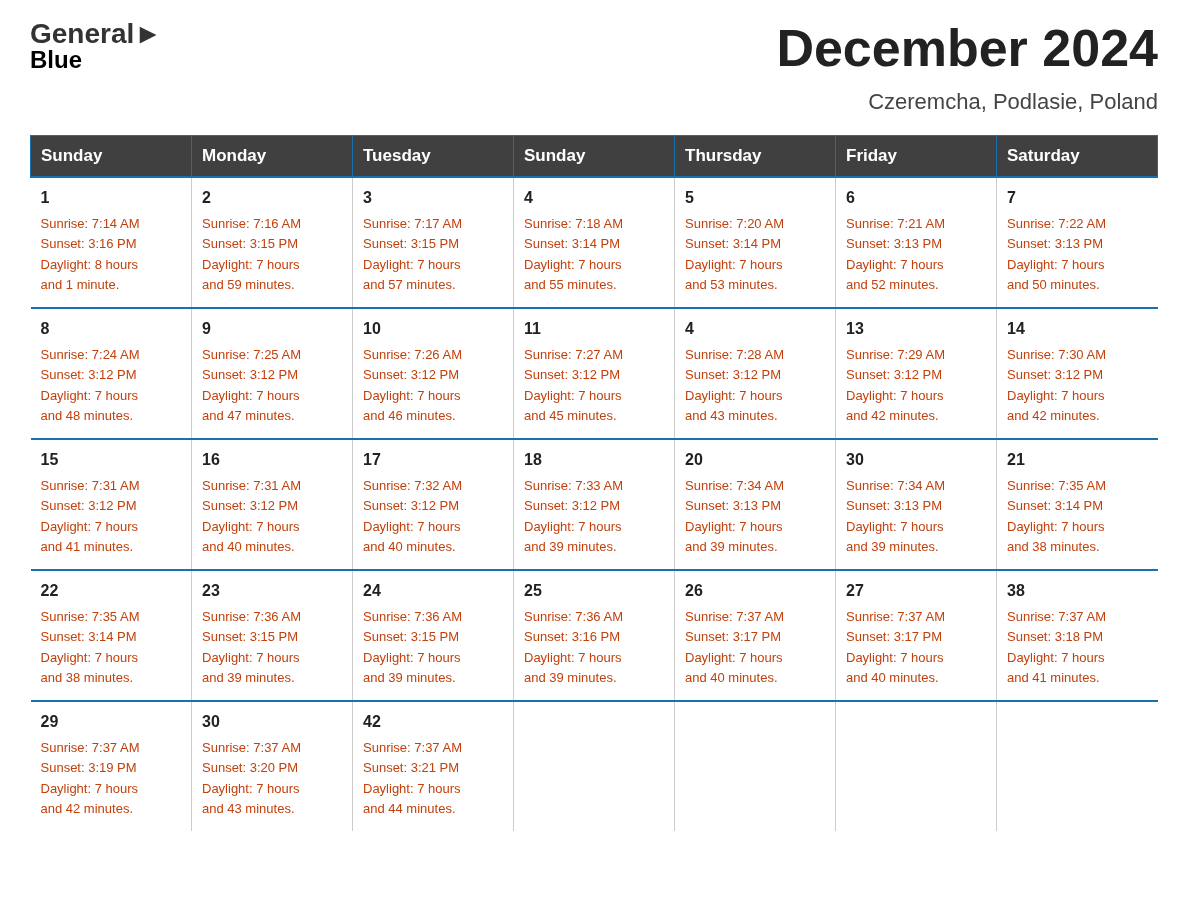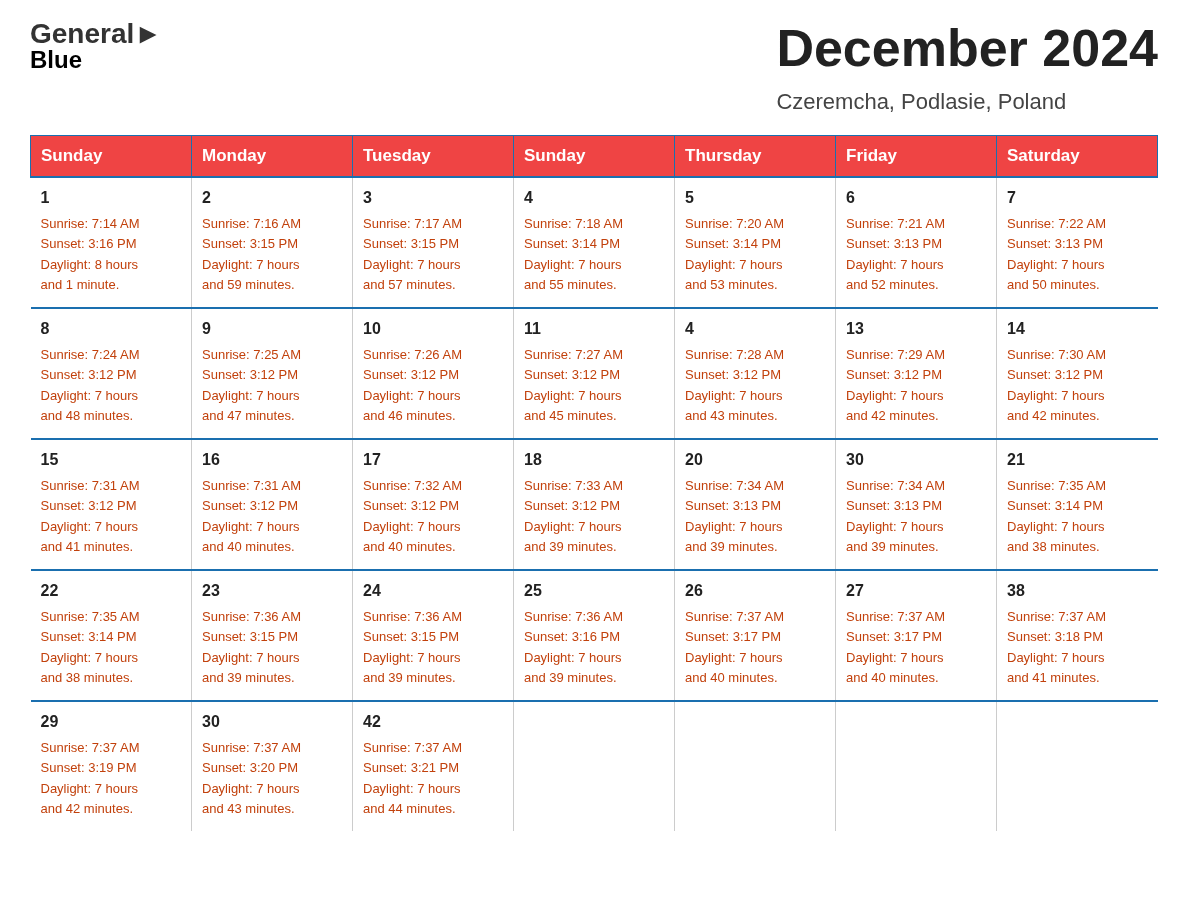--- a/index.html
+++ b/index.html
@@ -28,39 +28,40 @@
       color: #333;
       line-height: 1;
     }
     .logo-line2 {
       color: #000000;
       font-size: 24px;
       font-weight: bold;
       margin-top: -2px;
     }
     .title-block {
+      text-align: right;
     }
     .month-year {
       font-size: 52px;
       font-weight: bold;
       color: #222;
       line-height: 1.1;
     }
     .location {
       font-size: 22px;
       color: #444;
       margin-top: 12px;
     }
     table {
       width: 100%;
       border-collapse: collapse;
       table-layout: fixed;
     }
     thead tr {
-      background-color: #ef4444;
+      background-color: #404040;
     }
     thead th {
       color: #fff;
       font-size: 17px;
       font-weight: bold;
       padding: 10px 10px;
       text-align: left;
       border: 1px solid #1a6faf;
     }
     tbody tr {

